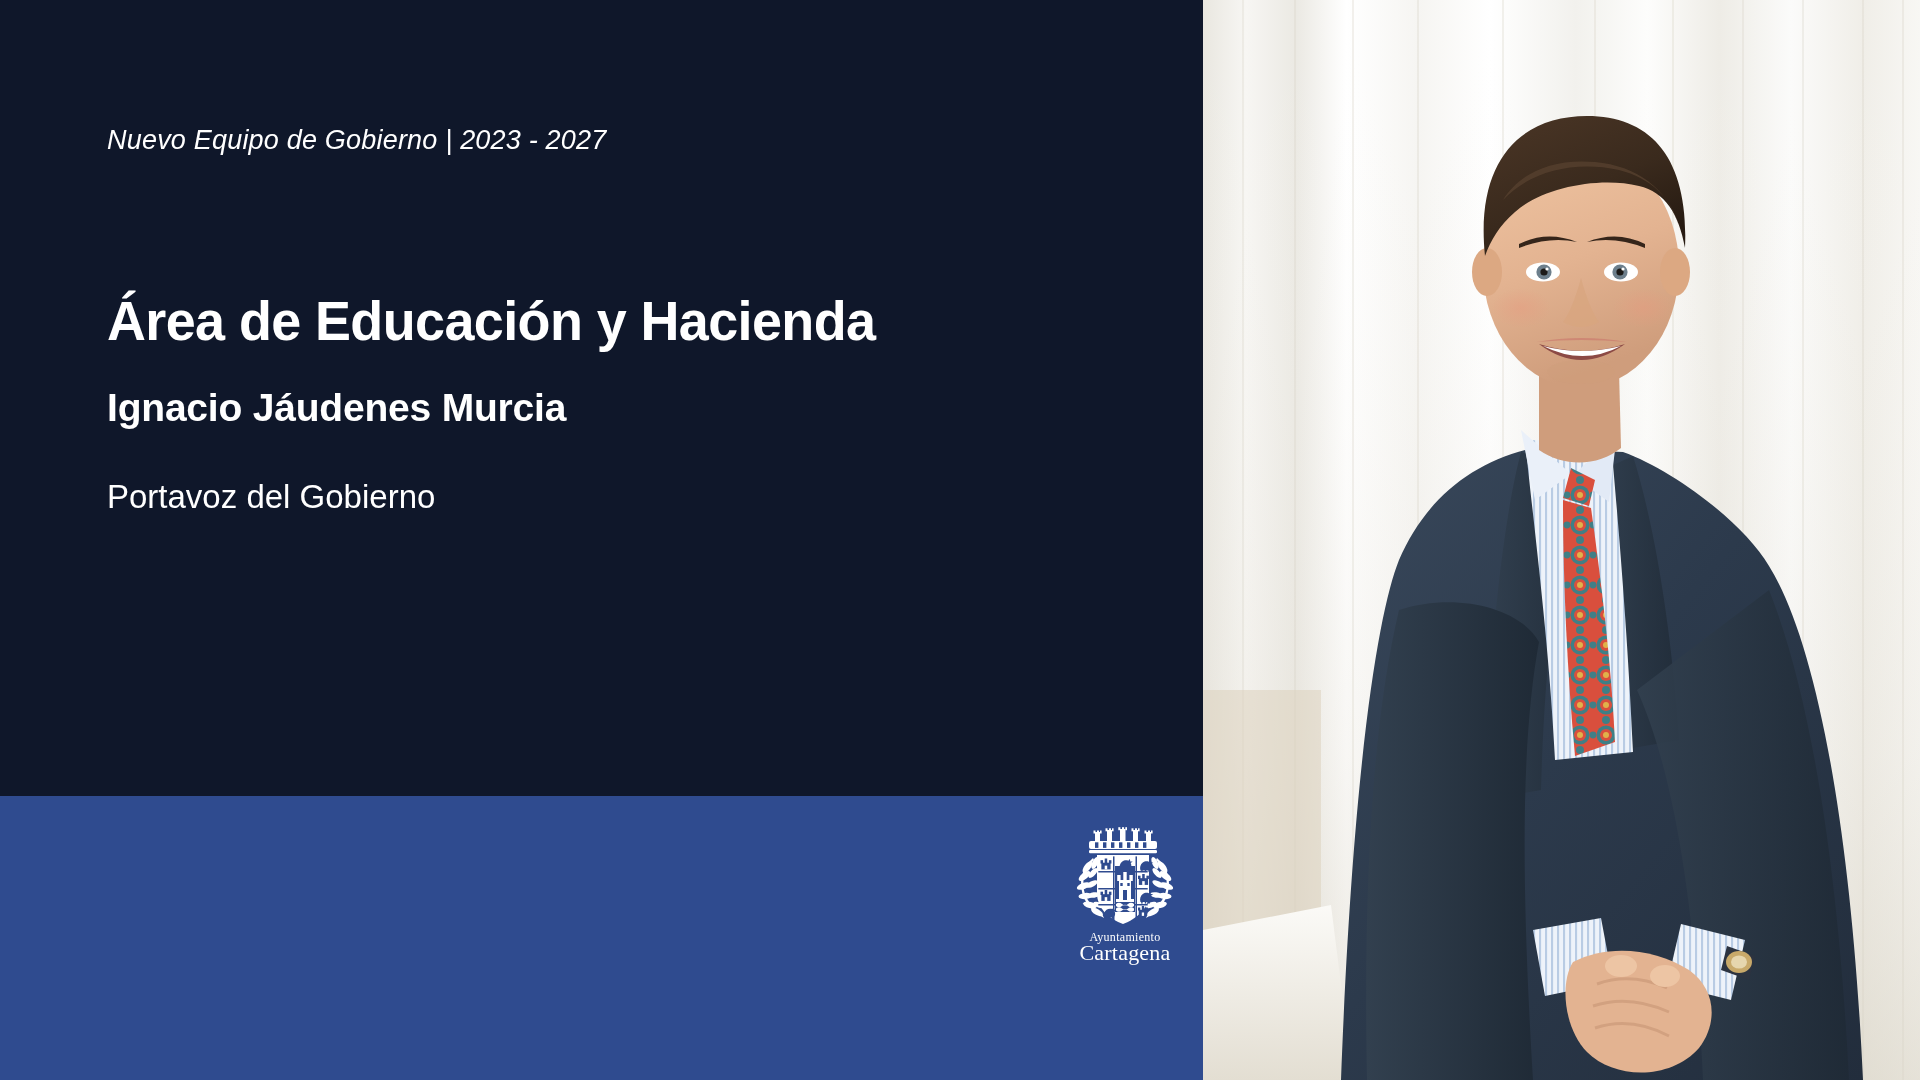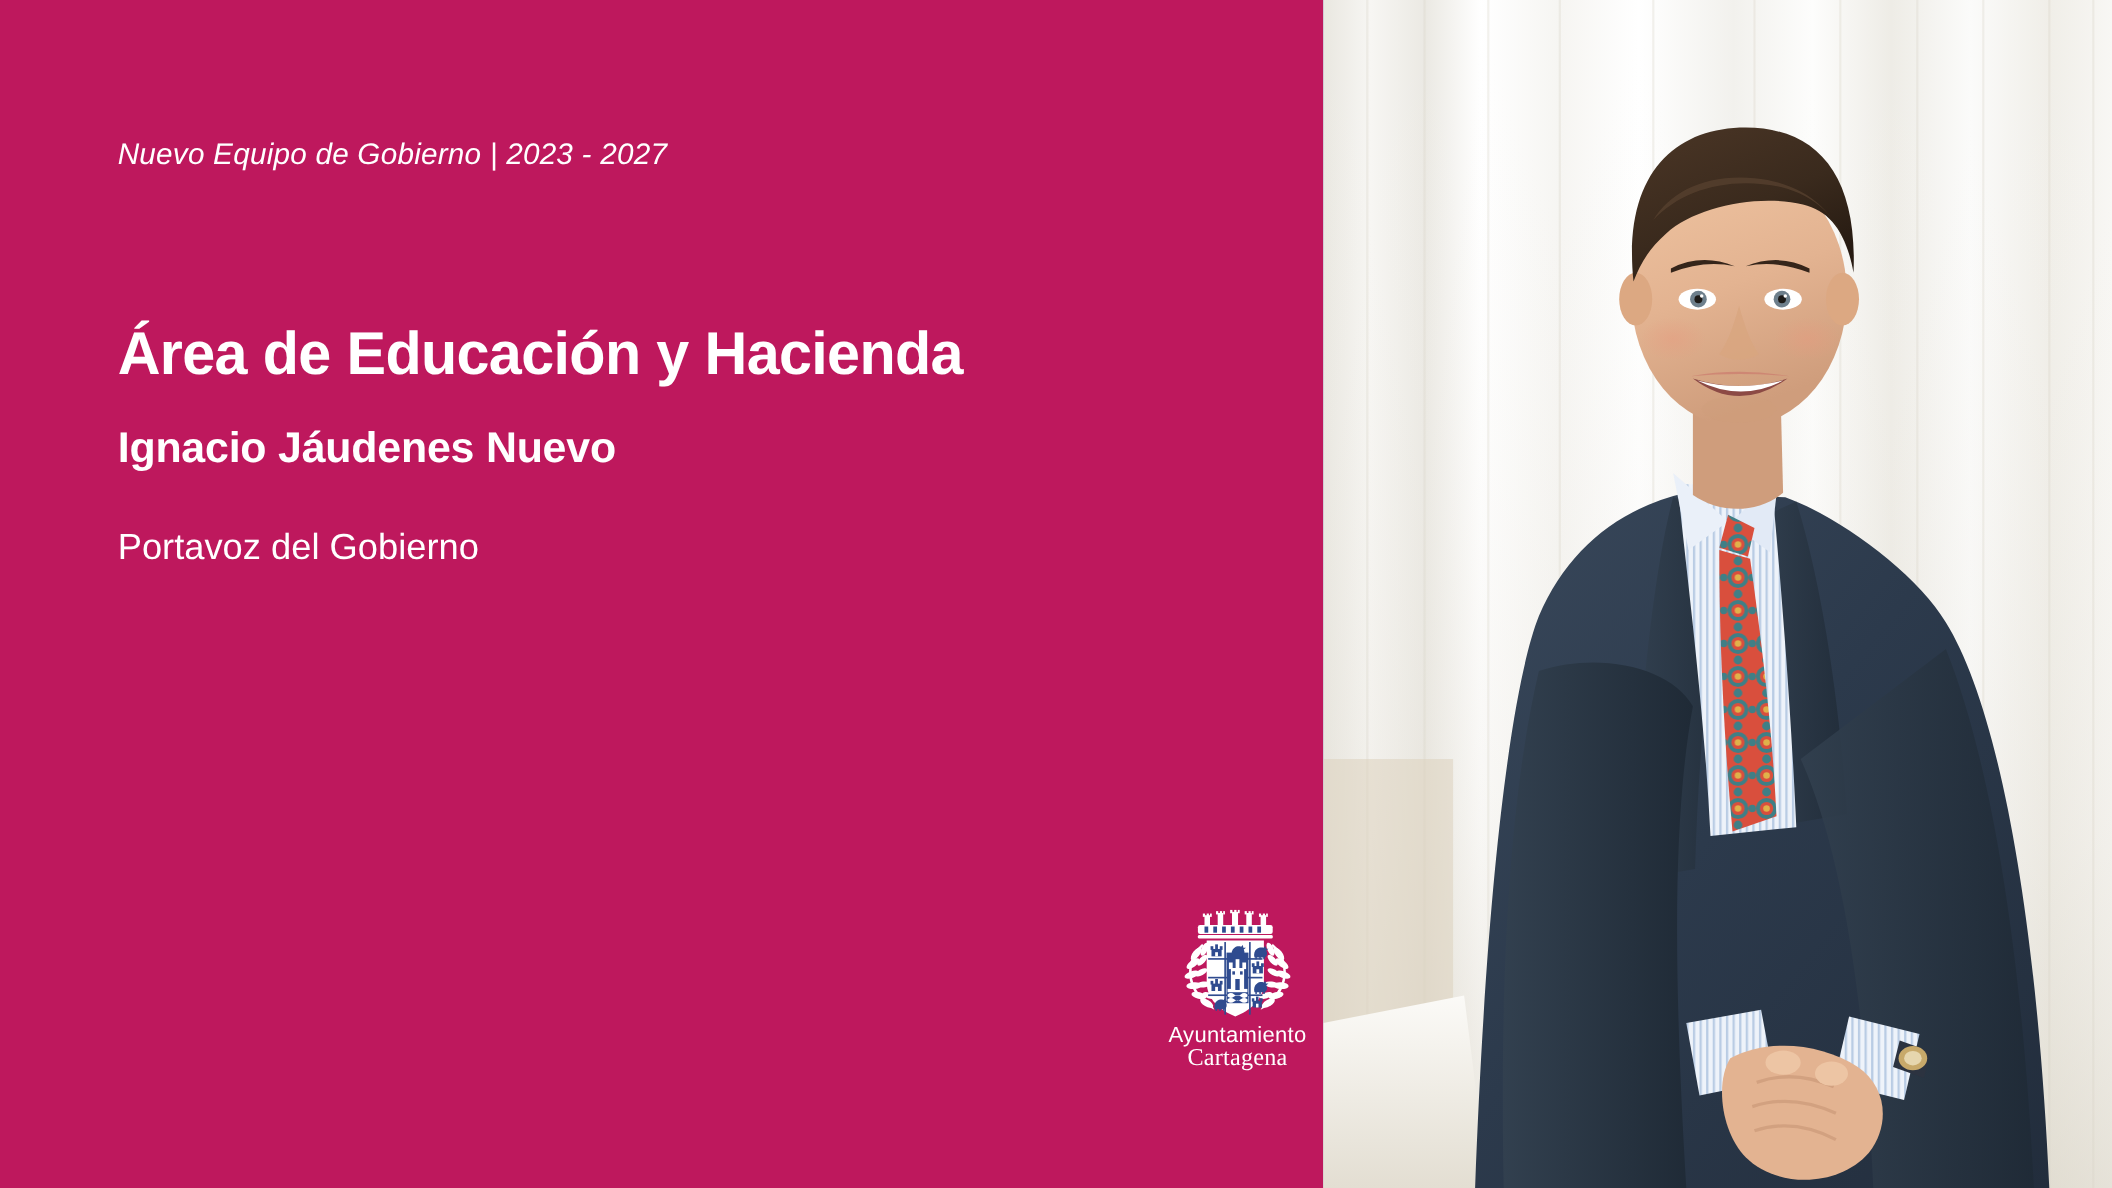--- a/index.html
+++ b/index.html
@@ -10,22 +10,22 @@
     font-family:"Liberation Sans", sans-serif;
   }
   .slide {
     position:relative; width:1920px; height:1080px;
     display:flex; overflow:hidden;
   }
 
   
   .panel {
     position:relative;
-    width:1203px; height:1080px;
-    background:#be185d;
+    width:1203px; height:796px;
+    background:#0f172a;
     flex:0 0 1203px;
   }
 
   .eyebrow {
     position:absolute; left:107px; top:125px;
     font-size:27px; font-style:italic; font-weight:400;
     color:#ffffff; letter-spacing:.2px; white-space:nowrap;
   }
   .title {
     position:absolute; left:107px; top:289px;
@@ -49,22 +49,22 @@
 
   
   .logo {
     position:absolute; left:1062px; top:818px;
     width:126px; height:156px;
     display:flex; flex-direction:column; align-items:center;
   }
   .crest { width:112px; height:112px; display:block; }
   .logo-text { margin-top:1px; text-align:center; line-height:1; }
   .logo-l1 {
-    display:block; font-family:Liberation Sans, sans-serif;
-    font-size:20px; color:#ffffff; letter-spacing:.3px;
+    display:block; font-family:Liberation Serif, serif;
+    font-size:12px; color:#ffffff; letter-spacing:.3px;
   }
   .logo-l2 {
     display:block; font-family:"Liberation Serif", serif;
     font-size:22px; color:#ffffff; letter-spacing:.2px; margin-top:-1px;
   }
 
   
   .photo {
     position:relative; flex:1 1 auto; height:1080px; overflow:hidden;
     background:#f3f2ee;
@@ -75,21 +75,21 @@
 <body>
 
 <div class="slide">
 
   <div class="panel">
 
     <div class="eyebrow">Nuevo Equipo de Gobierno | 2023 - 2027</div>
 
     <h1 class="title">Área de Educación y Hacienda</h1>
 
-    <h2 class="name">Ignacio Jáudenes Nuevo</h2>
+    <h2 class="name">Ignacio Jáudenes Murcia</h2>
 
     <div class="role1">Portavoz del Gobierno</div>
 
 
     <div class="logo">
       <svg class="crest" viewBox="0 0 112 112">
         <g fill="#ffffff" stroke="none">
 
           <g>
             <rect x="26" y="14" width="5" height="9"></rect>

